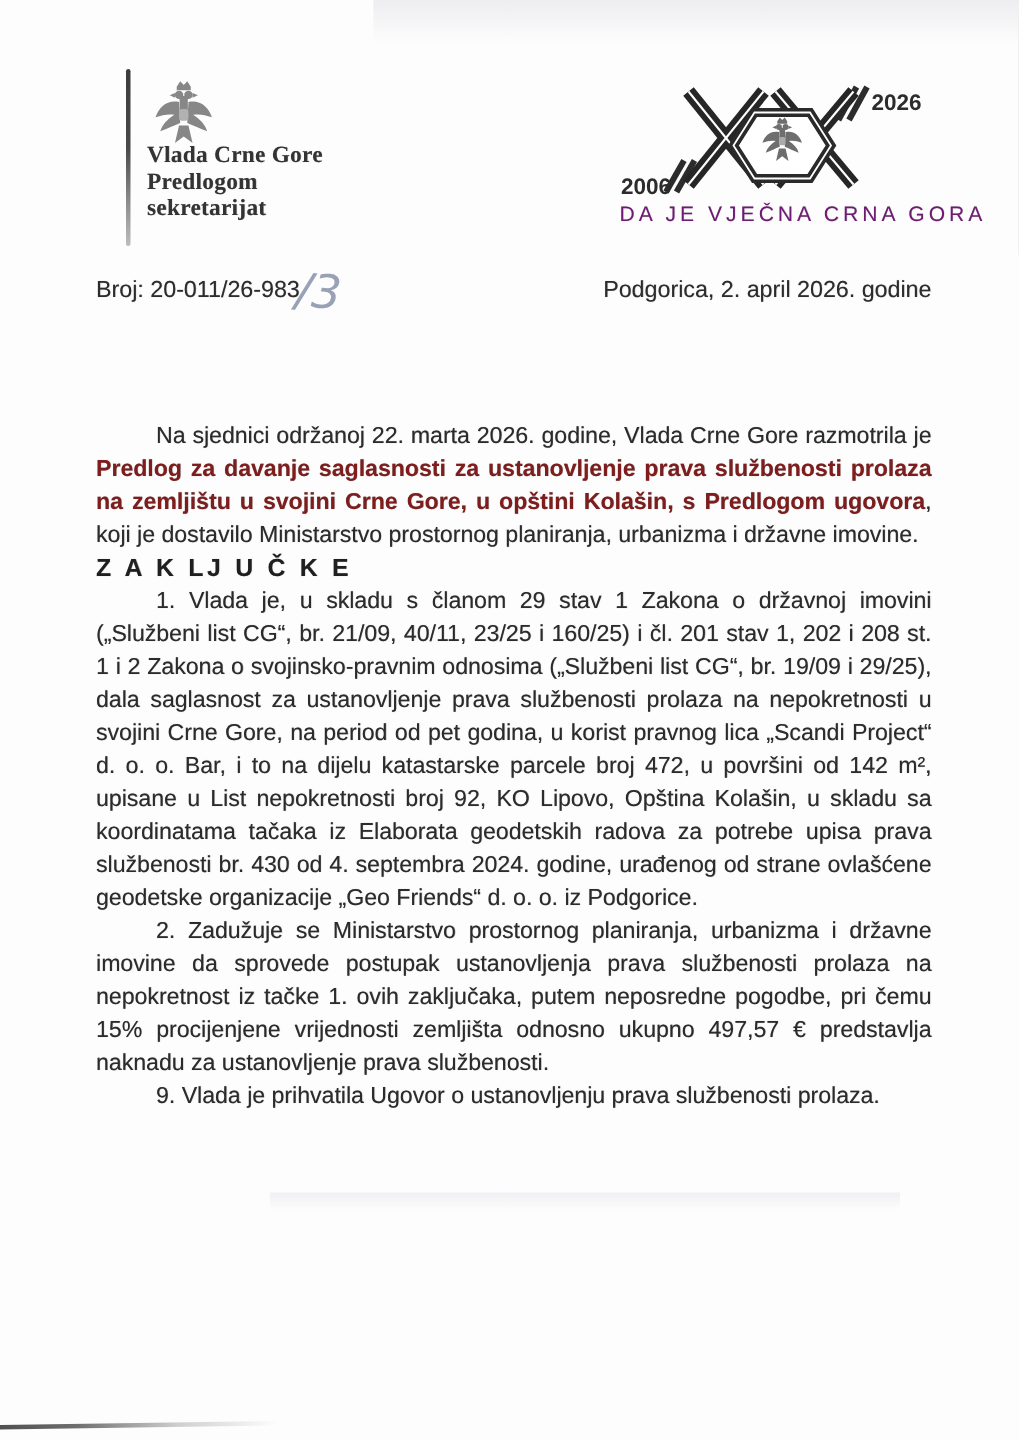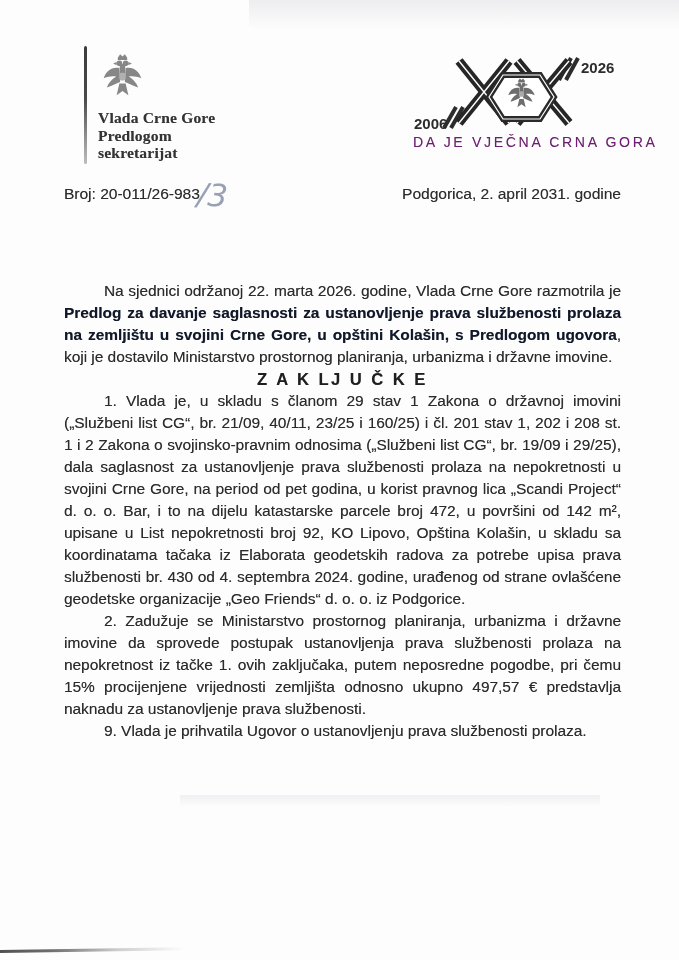--- a/index.html
+++ b/index.html
@@ -26,21 +26,21 @@
   .vrule {
     position:absolute; left:84px; top:46px; width:3px; height:118px;
     background:linear-gradient(#3c3c3c 0%, #4a4a4a 45%, #8c8c8c 75%, #bdbdbd 100%);
     border-radius:2px;
   }
   .coa {
     position:absolute; left:99px; top:48px; width:47px; height:54px;
     filter:blur(0.3px); opacity:0.92;
   }
   .org {
-    position:absolute; left:98px; top:109px;
+    position:absolute; left:98px; top:95px;
     font-family:"Liberation Serif", serif;
     font-weight:bold; font-size:15.5px; line-height:17.5px;
     letter-spacing:0.2px; color:#333;
     text-shadow:0.2px 0.2px 0.5px rgba(60,60,60,0.45);
   }
   
   .logo-wrap { position:absolute; left:413px; top:55px; width:208px; }
   .logo-svg  { display:block; width:208px; height:78px; }
   .logo-year { font-family:"Liberation Sans", sans-serif; font-weight:bold; font-size:15px; fill:#2c2c2c; }
   .slogan {
@@ -66,23 +66,23 @@
     text-shadow:none;
   }
   
   .doc-body {
     position:absolute; left:64px; right:58px; top:280px;
     font-size:15.4px; line-height:22px; text-align:justify;
     color:#2b2b2b;
     text-shadow:0.2px 0.2px 0.5px rgba(55,55,55,0.55);
   }
   .doc-body p { margin:0; text-indent:40px; }
-  .doc-body .bold { font-weight:bold; color:#0f172a; }
+  .doc-body .bold { font-weight:bold; color:#7f1d1d; }
   .heading {
-    margin:14px 0 13px; text-indent:0 !important; text-align:center;
+    margin:14px 0 13px; text-indent:0 !important; 
     font-weight:bold; font-size:16.5px; letter-spacing:2.5px; color:#1f1f1f;
   }
   
   .artifact-line {
     position:absolute; left:-5px; bottom:7px; width:190px; height:3px;
     transform:rotate(-0.8deg); transform-origin:left center;
     border-radius:2px;
     background:linear-gradient(90deg, #4d4d4d 0%, #6f6f6f 30%, rgba(150,150,150,0.45) 65%, rgba(170,170,170,0) 100%);
   }
 </style>
@@ -157,21 +157,21 @@
       </g>
 
       <text class="logo-year" x="1" y="74">2006</text>
       <text class="logo-year" x="168" y="18">2026</text>
     </svg>
     <div class="slogan">DA JE VJEČNA CRNA GORA</div>
   </div>
 
   <div class="meta">
     <span><span>Broj: 20-011/26-983</span><span class="handwritten">/3</span></span>
-    <span>Podgorica, 2. april 2031. godine</span>
+    <span>Podgorica, 2. april 2026. godine</span>
   </div>
 
   <div class="doc-body">
     <p><span>Na sjednici održanoj 22. marta 2026. godine, Vlada Crne Gore razmotrila je </span><span class="bold">Predlog za davanje saglasnosti za ustanovljenje prava službenosti prolaza na zemljištu u svojini Crne Gore, u opštini Kolašin, s Predlogom ugovora</span><span>, koji je dostavilo Ministarstvo prostornog planiranja, urbanizma i državne imovine.</span></p>
     <p class="heading">Z A K LJ U Č K E</p>
     <p>1. Vlada je, u skladu s članom 29 stav 1 Zakona o državnoj imovini („Službeni list CG“, br. 21/09, 40/11, 23/25 i 160/25) i čl. 201 stav 1, 202 i 208 st. 1 i 2 Zakona o svojinsko-pravnim odnosima („Službeni list CG“, br. 19/09 i 29/25), dala saglasnost za ustanovljenje prava službenosti prolaza na nepokretnosti u svojini Crne Gore, na period od pet godina, u korist pravnog lica „Scandi Project“ d. o. o. Bar, i to na dijelu katastarske parcele broj 472, u površini od 142 m², upisane u List nepokretnosti broj 92, KO Lipovo, Opština Kolašin, u skladu sa koordinatama tačaka iz Elaborata geodetskih radova za potrebe upisa prava službenosti br. 430 od 4. septembra 2024. godine, urađenog od strane ovlašćene geodetske organizacije „Geo Friends“ d. o. o. iz Podgorice.</p>
     <p>2. Zadužuje se Ministarstvo prostornog planiranja, urbanizma i državne imovine da sprovede postupak ustanovljenja prava službenosti prolaza na nepokretnost iz tačke 1. ovih zaključaka, putem neposredne pogodbe, pri čemu 15% procijenjene vrijednosti zemljišta odnosno ukupno 497,57 € predstavlja naknadu za ustanovljenje prava službenosti.</p>
     <p>9. Vlada je prihvatila Ugovor o ustanovljenju prava službenosti prolaza.</p>
   </div>
 

